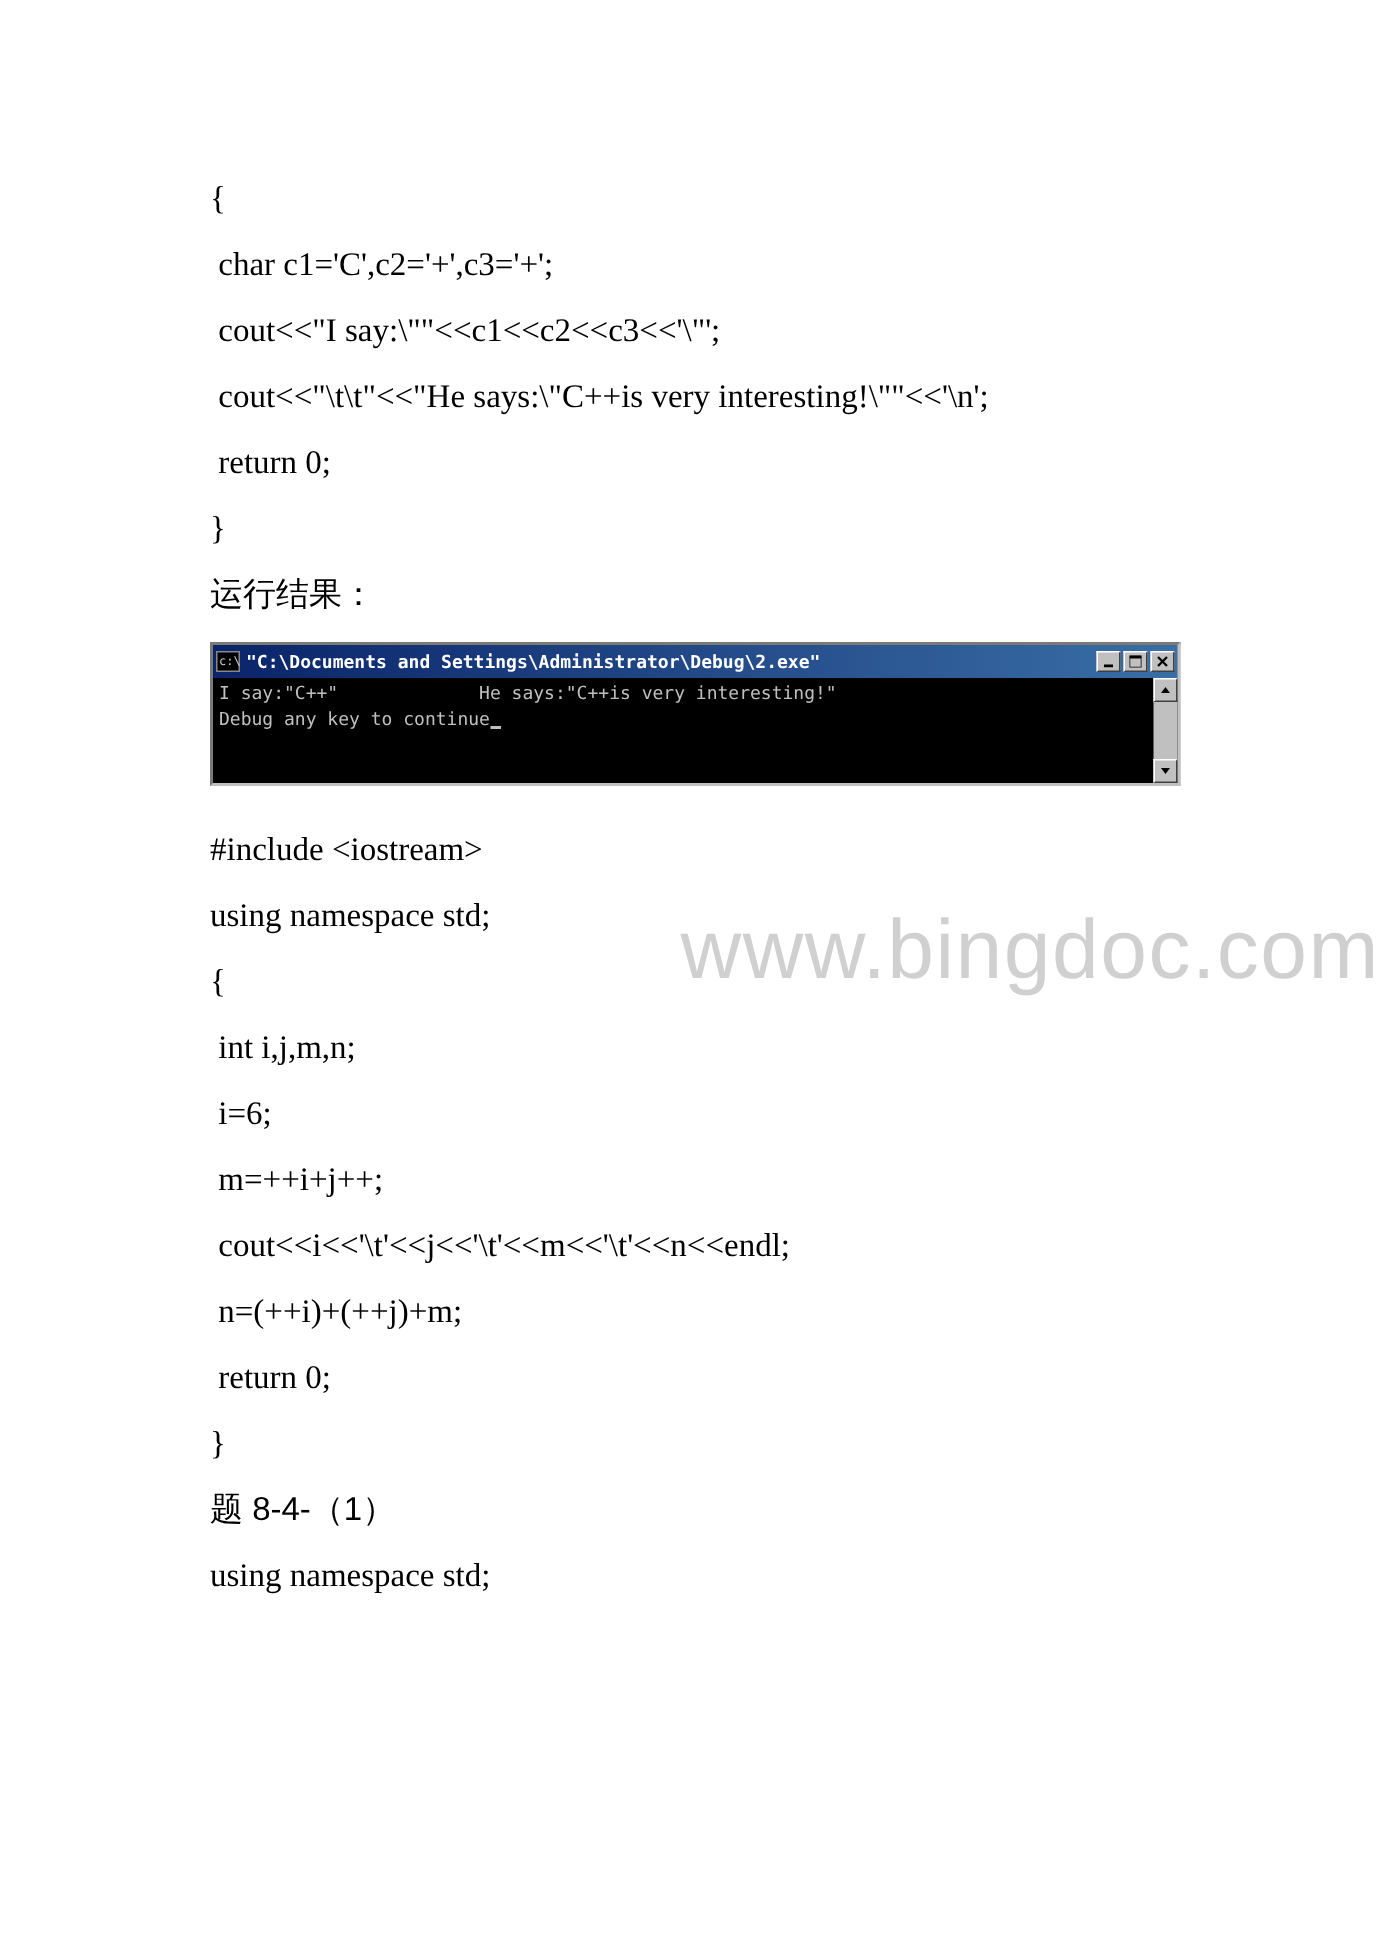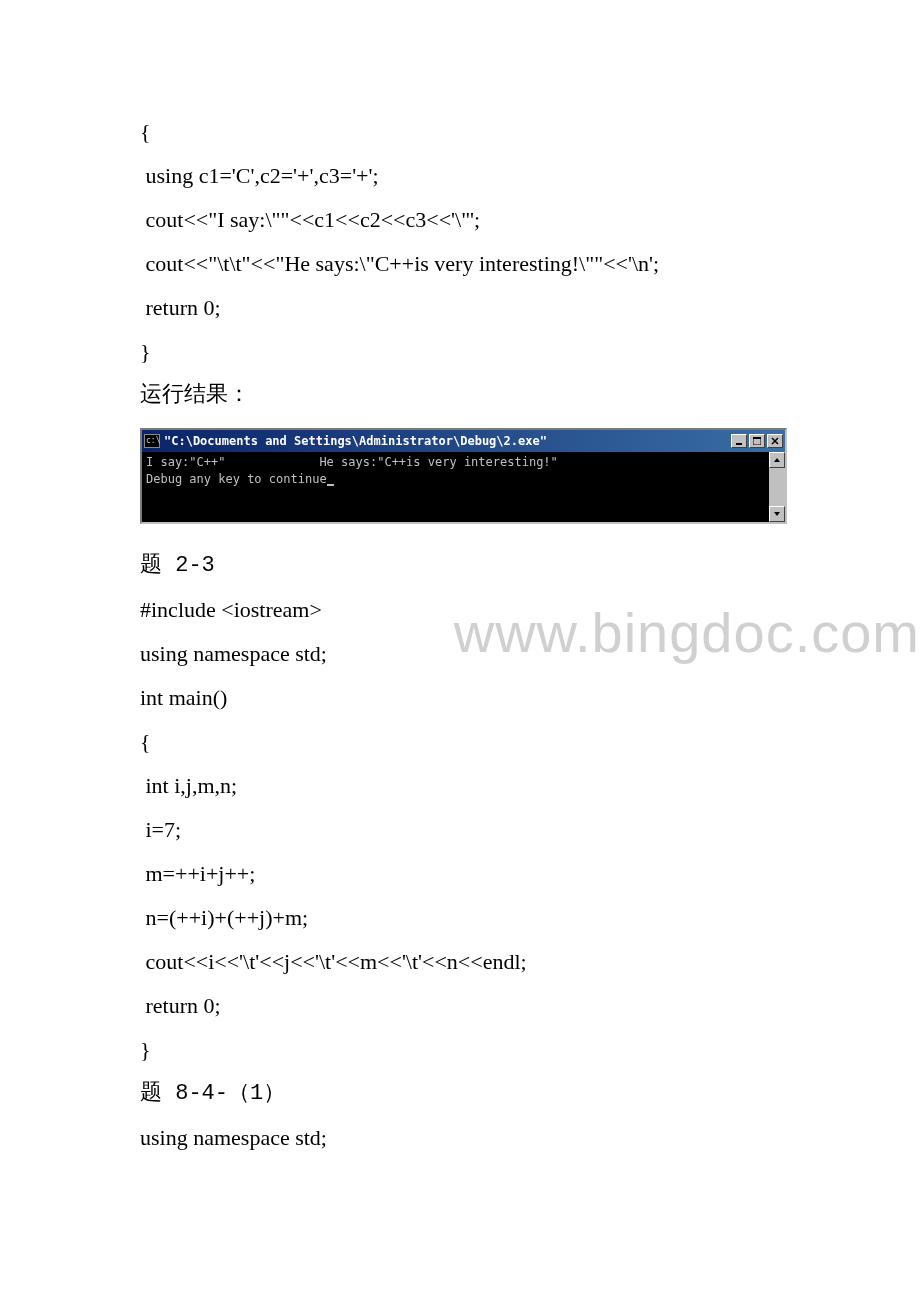--- a/index.html
+++ b/index.html
@@ -13,21 +13,21 @@
       padding: 110px 140px 60px 140px;
       width: 920px;
     }
     .code-line {
       font-size: 22px;
       line-height: 2.0;
       color: #000;
       white-space: pre;
     }
     .chinese {
-      font-family: Liberation Mono, monospace;
+      font-family: Liberation Sans, sans-serif;
     }
     .console-window {
       border: 2px solid #7a7a7a;
       border-right-color: #c0c0c0;
       border-bottom-color: #c0c0c0;
       background: #c0c0c0;
       margin: 10px 0 20px 0;
       width: 647px;
     }
     .title-bar {
@@ -135,21 +135,21 @@
       z-index: 5;
       letter-spacing: 1px;
     }
   </style>
 </head>
 <body>
 
 <div class="page">
 
   <div class="code-line">{</div>
-  <div class="code-line"> using c1='C',c2='+',c3='+';</div>
+  <div class="code-line"> char c1='C',c2='+',c3='+';</div>
   <div class="code-line"> cout&lt;&lt;"I say:\""&lt;&lt;c1&lt;&lt;c2&lt;&lt;c3&lt;&lt;'\"';</div>
   <div class="code-line"> cout&lt;&lt;"\t\t"&lt;&lt;"He says:\"C++is very interesting!\""&lt;&lt;'\n';</div>
   <div class="code-line"> return 0;</div>
   <div class="code-line">}</div>
   <div class="code-line chinese">运行结果：</div>
 
   <div class="console-window">
     <div class="title-bar">
       <div class="title-left">
         <div class="title-icon"></div>
@@ -186,30 +186,28 @@
         </div>
         <div class="sbtn">
           <svg width="8" height="8">
               <polygon points="4,6 1,2 7,2" fill="#000"></polygon>
             </svg>
         </div>
       </div>
     </div>
   </div>
 
-  <div class="code-line chinese">题 2-3</div>
   <div class="code-line">#include &lt;iostream&gt;</div>
   <div class="code-line">using namespace std;</div>
-  <div class="code-line">int main()</div>
   <div class="code-line">{</div>
   <div class="code-line"> int i,j,m,n;</div>
-  <div class="code-line"> i=7;</div>
+  <div class="code-line"> i=6;</div>
   <div class="code-line"> m=++i+j++;</div>
+  <div class="code-line"> cout&lt;&lt;i&lt;&lt;'\t'&lt;&lt;j&lt;&lt;'\t'&lt;&lt;m&lt;&lt;'\t'&lt;&lt;n&lt;&lt;endl;</div>
   <div class="code-line"> n=(++i)+(++j)+m;</div>
-  <div class="code-line"> cout&lt;&lt;i&lt;&lt;'\t'&lt;&lt;j&lt;&lt;'\t'&lt;&lt;m&lt;&lt;'\t'&lt;&lt;n&lt;&lt;endl;</div>
   <div class="code-line"> return 0;</div>
   <div class="code-line">}</div>
 
   <div class="code-line chinese">题 8-4-（1）</div>
   <div class="code-line">using namespace std;</div>
 
 </div>
 
 <div class="watermark">www.bingdoc.com</div>
 

